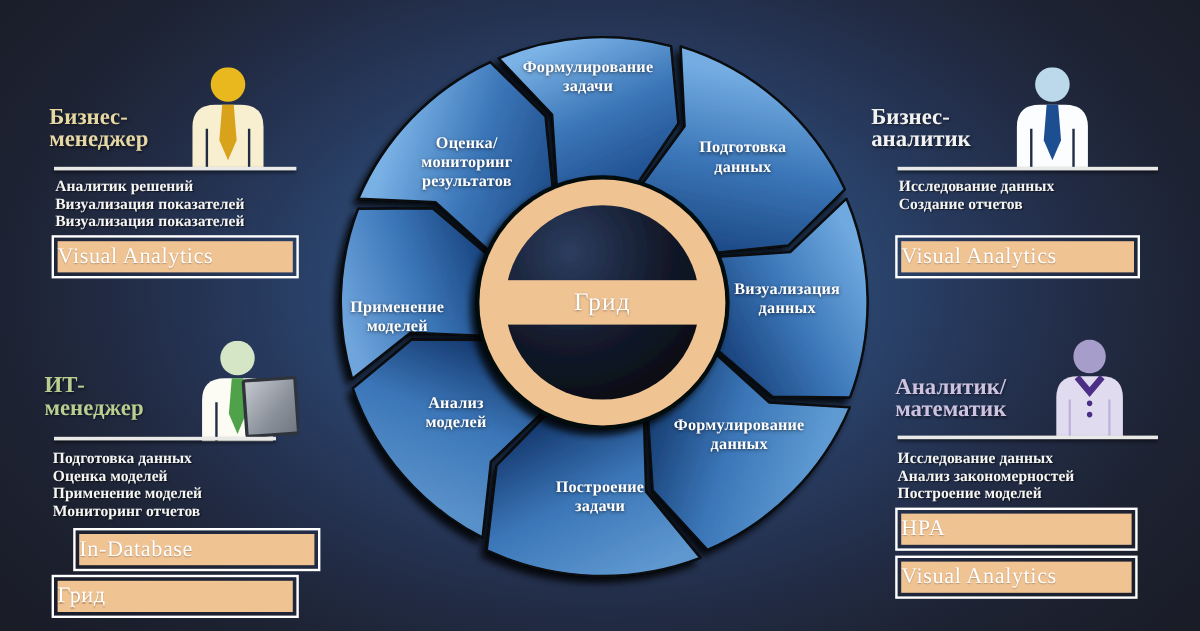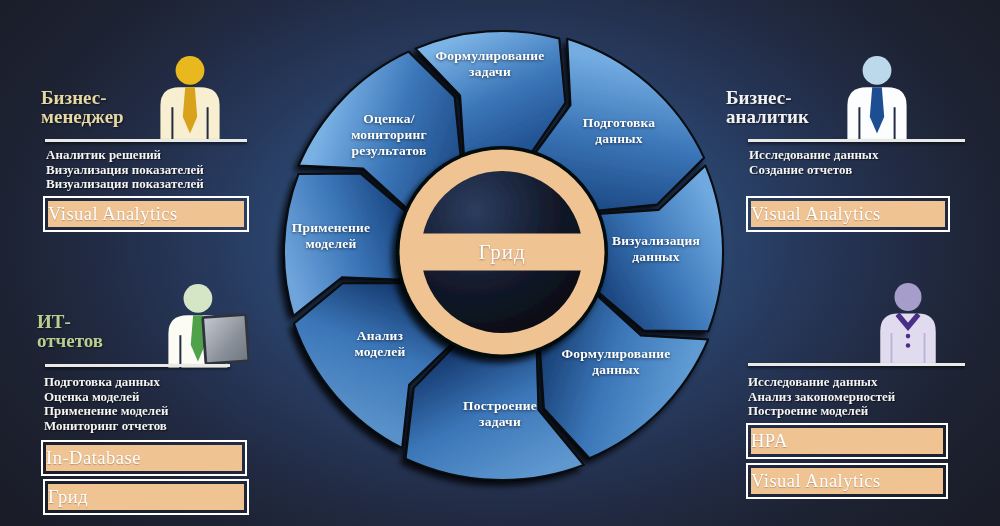--- a/index.html
+++ b/index.html
@@ -133,21 +133,21 @@
   <div class="seg-label" style="left:619px;top:131px">Подготовка
 данных</div>
   <div class="seg-label" style="left:656px;top:249px">Визуализация
 данных</div>
   <div class="seg-label" style="left:616px;top:362px">Формулирование
 данных</div>
   <div class="seg-label" style="left:500px;top:414px">Построение
 задачи</div>
   <div class="seg-label" style="left:380px;top:344px">Анализ
 моделей</div>
-  <div class="seg-label" style="left:331px;top:236px">Применение
+  <div class="seg-label" style="left:331px;top:264px">Применение
 моделей</div>
   <div class="seg-label" style="left:389px;top:135px">Оценка/
 мониторинг
 результатов</div>
 
   <div class="hub-label" style="left:502px;top:252px">Грид</div>
 
   <div class="persona tl" style="left:37px;top:50px;width:215px;height:200px">
     <div class="p-title" style="left:4px;top:38px">Бизнес-
 менеджер</div>
@@ -182,21 +182,21 @@
       <div class="task">Исследование данных</div>
       <div class="task">Создание отчетов</div>
     </div>
     <div class="badge" style="left:20px;top:146px;width:204px">
       <div class="badge-fill">Visual Analytics</div>
     </div>
   </div>
 
   <div class="persona bl" style="left:37px;top:278px;width:215px;height:245px">
     <div class="p-title" style="left:0px;top:34px">ИТ-
-отчетов</div>
+менеджер</div>
     <svg class="p-icon" style="left:129px;top:6px" width="83" height="84" viewBox="0 0 104 105" preserveAspectRatio="none">
       <defs>
         <linearGradient id="lapGrad" x1="0" y1="0" x2="1" y2="1">
           <stop offset="0" stop-color="#C6CBD2"></stop>
             <stop offset="0.6" stop-color="#8A9099"></stop>
             <stop offset="1" stop-color="#70767F"></stop>
         </linearGradient>
       </defs>
       <circle cx="40" cy="18" r="18" fill="#D5E6C7"></circle>
       <path d="M3 105 V62 Q3 39 27 39 H53 Q77 39 77 62 V105 Z" fill="#FCFCF4"></path>
@@ -206,29 +206,31 @@
         <rect x="48" y="40" width="54" height="58" rx="2" fill="url(#lapGrad)" stroke="#2E333C" stroke-width="3.5"></rect>
       </g>
     </svg>
     <div class="sep" style="left:8px;top:86px;width:185px"></div>
     <div class="tasks" style="left:7px;top:97px">
       <div class="task">Подготовка данных</div>
       <div class="task">Оценка моделей</div>
       <div class="task">Применение моделей</div>
       <div class="task">Мониторинг отчетов</div>
     </div>
-    <div class="badge" style="left:4px;top:162px;width:206px">
+    <div class="badge" style="left:24px;top:162px;width:206px">
       <div class="badge-fill">In-Database</div>
     </div>
     <div class="badge" style="left:6px;top:201px;width:206px">
       <div class="badge-fill">Грид</div>
     </div>
   </div>
 
   <div class="persona br" style="left:726px;top:278px;width:245px;height:245px">
+    <div class="p-title" style="left:20px;top:35px">Аналитик/
+математик</div>
     <svg class="p-icon" style="left:152px;top:5px" width="60" height="82" viewBox="0 0 80 105" preserveAspectRatio="none">
       <circle cx="40" cy="18" r="18" fill="#A79DCB"></circle>
       <path d="M3 105 V62 Q3 39 27 39 H53 Q77 39 77 62 V105 Z" fill="#E0DBEE"></path>
       <path d="M18 64 V105 M62 64 V105" stroke="#BDB3DA" stroke-width="2.5" fill="none"></path>
       <path d="M26 40 L40 56 L54 40" stroke="#4B2E85" stroke-width="7" fill="none"></path>
       <circle cx="40" cy="68" r="3" fill="#4B2E85"></circle>
       <circle cx="40" cy="80" r="3" fill="#4B2E85"></circle>
     </svg>
     <div class="sep" style="left:22px;top:85px;width:217px"></div>
     <div class="tasks" style="left:22px;top:97px">

